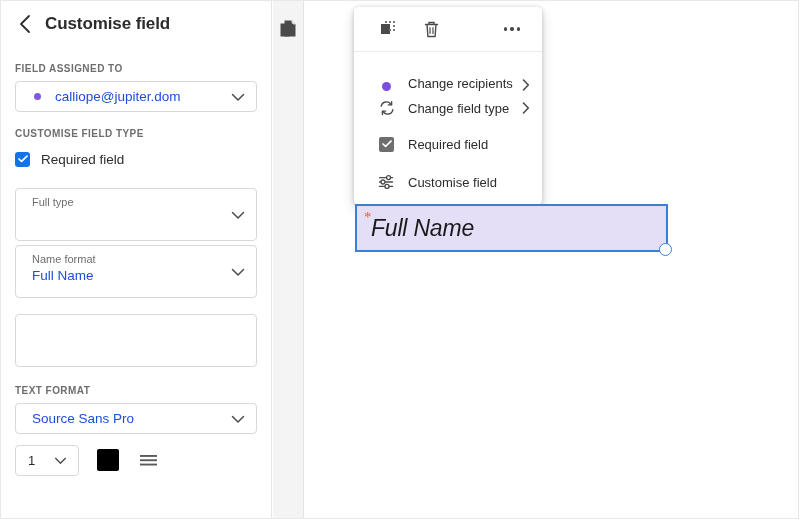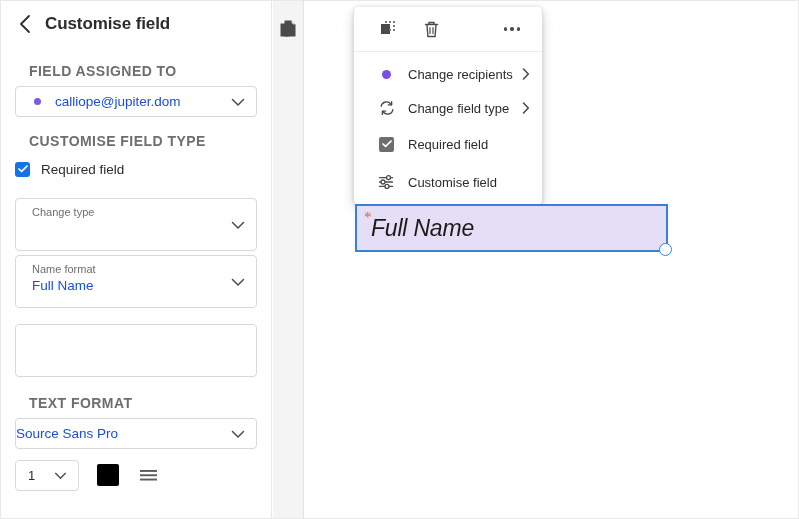--- a/index.html
+++ b/index.html
@@ -52,25 +52,25 @@
   .back-btn svg { display: block; }
   .panel-title {
     font-size: 17px;
     font-weight: bold;
     color: #2c2c2c;
     margin-left: 8px;
     letter-spacing: -0.1px;
   }
 
   .section-label {
-    font-size: 14px;
+    font-size: 10px;
     font-weight: bold;
     color: #6e6e6e;
     letter-spacing: 0.45px;
-    padding: 0 28px;
+    padding: 0 14px;
     margin-top: 16px;
     margin-bottom: 7px;
   }
 
   
   .field-box {
     position: relative;
     margin: 0 14px;
     border: 1px solid #d8d8d8;
     border-radius: 4px;
@@ -365,21 +365,21 @@
         <svg width="10" height="8" viewBox="0 0 10 8">
           <path d="M1 4 L3.6 6.4 L9 1.2" fill="none" stroke="#ffffff" stroke-width="1.7" stroke-linecap="round" stroke-linejoin="round"></path>
         </svg>
       </span>
       <span class="checkbox-label">Required field</span>
     </div>
 
     <div class="spacer-8"></div>
 
     <div class="field-box h-stacked" style="margin-top:6px;">
-      <div class="field-sub-label">Change type</div>
+      <div class="field-sub-label">Full type</div>
       <span class="chevron">
         <svg width="14" height="9" viewBox="0 0 14 9">
           <path d="M1.5 1.5 L7 7 L12.5 1.5" fill="none" stroke="#4b4b4b" stroke-width="1.5" stroke-linecap="round" stroke-linejoin="round"></path>
         </svg>
       </span>
     </div>
 
     <div class="field-box h-stacked" style="margin-top:4px;">
       <div class="field-sub-label">Name format</div>
       <div class="field-value">Full Name</div>
@@ -389,21 +389,21 @@
         </svg>
       </span>
     </div>
 
     <div class="field-box h-stacked" style="margin-top:16px;">
     </div>
 
     <div class="section-label" style="margin-top:18px;">TEXT FORMAT</div>
 
     <div class="field-box h-single">
-      <div class="field-value" style="">Source Sans Pro</div>
+      <div class="field-value" style="margin-left:16px;">Source Sans Pro</div>
       <span class="chevron">
         <svg width="14" height="9" viewBox="0 0 14 9">
           <path d="M1.5 1.5 L7 7 L12.5 1.5" fill="none" stroke="#4b4b4b" stroke-width="1.5" stroke-linecap="round" stroke-linejoin="round"></path>
         </svg>
       </span>
     </div>
 
     <div class="tf-row">
       <div class="size-box">
         <span class="size-val">1</span>
@@ -462,21 +462,21 @@
           </svg>
         </div>
         <div class="pt-gap"></div>
         <div class="dots">
           <i></i>
           <i></i>
           <i></i>
         </div>
       </div>
 
-      <div class="menu-item" style="margin-top:5px;">
+      <div class="menu-item" style="margin-top:5px;align-items:flex-end;">
         <span class="menu-icon">
           <span class="purple-dot"></span>
         </span>
         <span class="menu-label">Change recipients</span>
         <span class="menu-arrow">
           <svg width="8" height="12" viewBox="0 0 8 12">
             <path d="M1.5 1 L6.3 6 L1.5 11" fill="none" stroke="#4b4b4b" stroke-width="1.6" stroke-linecap="round" stroke-linejoin="round"></path>
           </svg>
         </span>
       </div>

